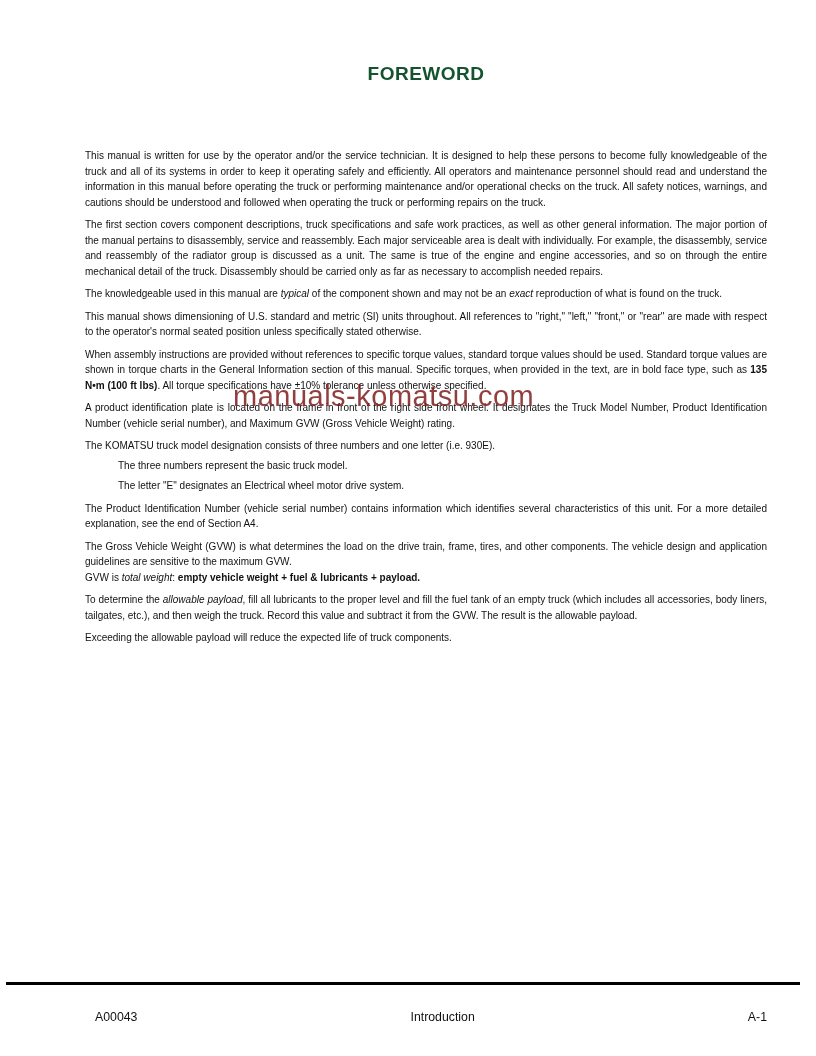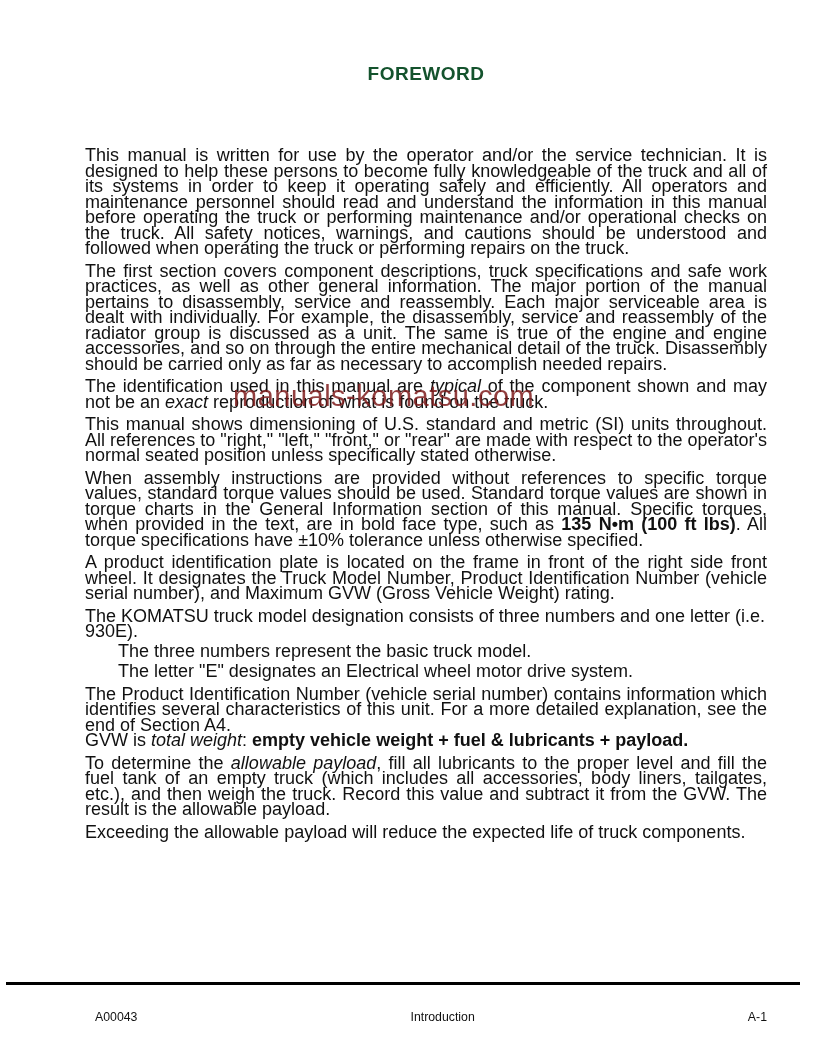--- a/index.html
+++ b/index.html
@@ -17,21 +17,21 @@
     text-align: center;
     font-size: 19px;
     font-weight: bold;
     letter-spacing: 0.5px;
     margin: 0;
     color: #14532d;
   }
   .body-col {
     position: absolute;
     left: 85px; width: 682px; top: 148px;
-    font-size: 18px;
+    font-size: 10px;
     line-height: 15.5px;
   }
   .blk { margin: 0; }
   .blk + .blk { margin-top: 7px; }
   .blk.para { text-align: justify; }
   .blk.line { text-align: left; }
   .blk.cont { margin-top: 0; text-align: left; }
   .blk.indent { margin-top: 4.5px; padding-left: 33px; text-align: left; }
   .seg-i { font-style: italic; margin-top: 8px; }
   .seg-b { font-weight: bold; }
@@ -63,28 +63,29 @@
   .footer .doc-code { padding-left: 10px; }
 </style>
 </head>
 <body>
 
 <h1 class="page-title">FOREWORD</h1>
 
 <main class="body-col" id="body-col">
     <p class="blk para"><span>This manual is written for use by the operator and/or the service technician. It is designed to help these persons to become fully knowledgeable of the truck and all of its systems in order to keep it operating safely and efficiently. All operators and maintenance personnel should read and understand the information in this manual before operating the truck or performing maintenance and/or operational checks on the truck. All safety notices, warnings, and cautions should be understood and followed when operating the truck or performing repairs on the truck.</span></p>
     <p class="blk para"><span>The first section covers component descriptions, truck specifications and safe work practices, as well as other general information. The major portion of the manual pertains to disassembly, service and reassembly. Each major serviceable area is dealt with individually. For example, the disassembly, service and reassembly of the radiator group is discussed as a unit. The same is true of the engine and engine accessories, and so on through the entire mechanical detail of the truck. Disassembly should be carried only as far as necessary to accomplish needed repairs.</span></p>
-    <p class="blk para"><span>The identification used in this manual are </span><span class="seg-i">typical</span><span> of the component shown and may not be an </span><span class="seg-i">exact</span><span> reproduction of what is found on the truck.</span></p>
+    <p class="blk para"><span>The knowledgeable used in this manual are </span><span class="seg-i">typical</span><span> of the component shown and may not be an </span><span class="seg-i">exact</span><span> reproduction of what is found on the truck.</span></p>
     <p class="blk para"><span>This manual shows dimensioning of U.S. standard and metric (SI) units throughout. All references to "right," "left," "front," or "rear" are made with respect to the operator's normal seated position unless specifically stated otherwise.</span></p>
     <p class="blk para"><span>When assembly instructions are provided without references to specific torque values, standard torque values should be used. Standard torque values are shown in torque charts in the General Information section of this manual. Specific torques, when provided in the text, are in bold face type, such as </span><span class="seg-b">135 N•m (100 ft lbs)</span><span>. All torque specifications have ±10% tolerance unless otherwise specified.</span></p>
     <p class="blk para"><span>A product identification plate is located on the frame in front of the right side front wheel. It designates the Truck Model Number, Product Identification Number (vehicle serial number), and Maximum GVW (Gross Vehicle Weight) rating.</span></p>
     <p class="blk line"><span>The KOMATSU truck model designation consists of three numbers and one letter (i.e. 930E).</span></p>
     <p class="blk indent"><span>The three numbers represent the basic truck model.</span></p>
     <p class="blk indent"><span>The letter "E" designates an Electrical wheel motor drive system.</span></p>
     <p class="blk para"><span>The Product Identification Number (vehicle serial number) contains information which identifies several characteristics of this unit. For a more detailed explanation, see the end of Section A4.</span></p>
+    <p class="blk para"><span>The Gross Vehicle Weight (GVW) is what determines the load on the drive train, frame, tires, and other components. The vehicle design and application guidelines are sensitive to the maximum GVW.</span></p>
     <p class="blk cont"><span>GVW is </span><span class="seg-i">total weight</span><span>: </span><span class="seg-b">empty vehicle weight + fuel &amp; lubricants + payload.</span></p>
     <p class="blk para"><span>To determine the </span><span class="seg-i">allowable payload</span><span>, fill all lubricants to the proper level and fill the fuel tank of an empty truck (which includes all accessories, body liners, tailgates, etc.), and then weigh the truck. Record this value and subtract it from the GVW. The result is the allowable payload.</span></p>
     <p class="blk line"><span>Exceeding the allowable payload will reduce the expected life of truck components.</span></p>
   </main>
 
 <div class="watermark">manuals-komatsu.com</div>
 
 <div class="footer-rule"></div>
 
 <div class="footer">

